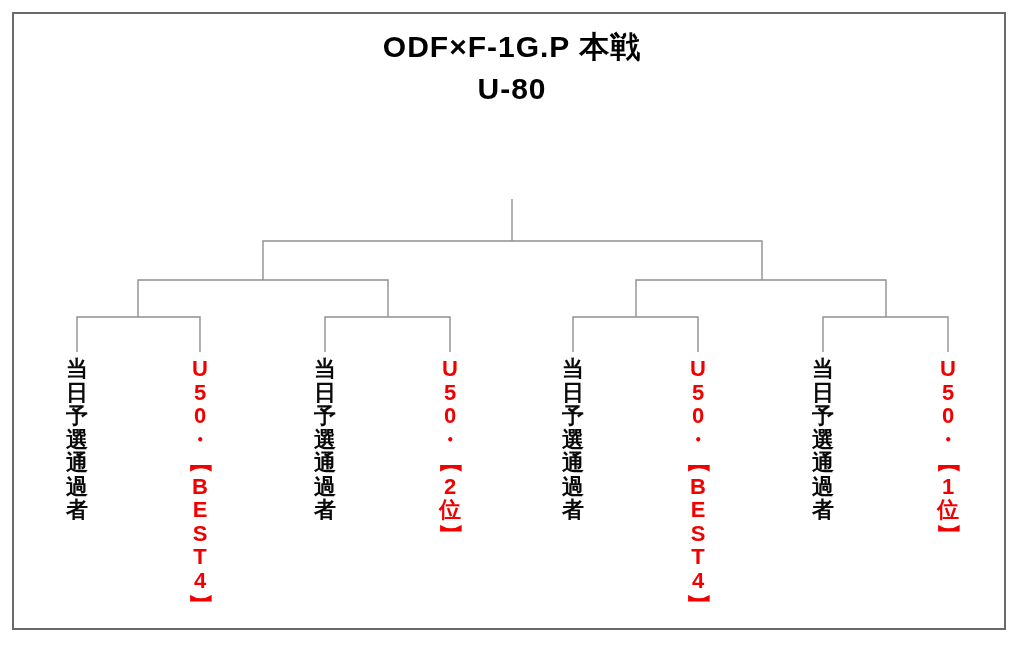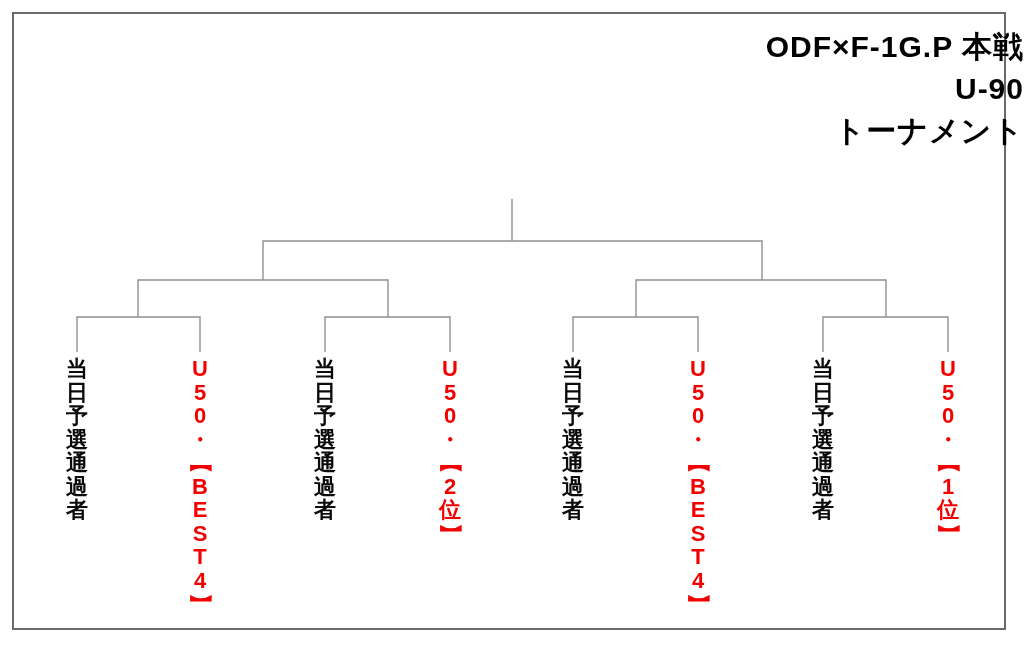--- a/index.html
+++ b/index.html
@@ -22,21 +22,21 @@
     width: 994px;
     height: 618px;
     border: 2px solid #6a6a6a;
     box-sizing: border-box;
   }
   .title-block {
     position: absolute;
     top: 26px;
     left: 0;
     width: 1024px;
-    text-align: right;
+    text-align: center;
     color: #000000;
     font-weight: bold;
     font-size: 30px;
     line-height: 42px;
     letter-spacing: 1px;
     white-space: nowrap;
   }
   svg.tree-lines {
     position: absolute;
     left: 0;
@@ -68,22 +68,21 @@
 </style>
 </head>
 <body>
 
 <div class="page">
 
   <div class="frame"></div>
 
   <div class="title-block">
     <div>ODF×F-1G.P 本戦</div>
-    <div>U-90</div>
-    <div>トーナメント</div>
+    <div>U-80</div>
   </div>
 
   <svg class="tree-lines" viewBox="0 0 1024 655" fill="none" stroke="#909090" stroke-width="1.4">
 
     <path d="M512 199 V241"></path>
 
     <path d="M263 280 V241 H762 V280"></path>
 
     <path d="M138 317 V280 H388 V317"></path>
     <path d="M636 317 V280 H886 V317"></path>

